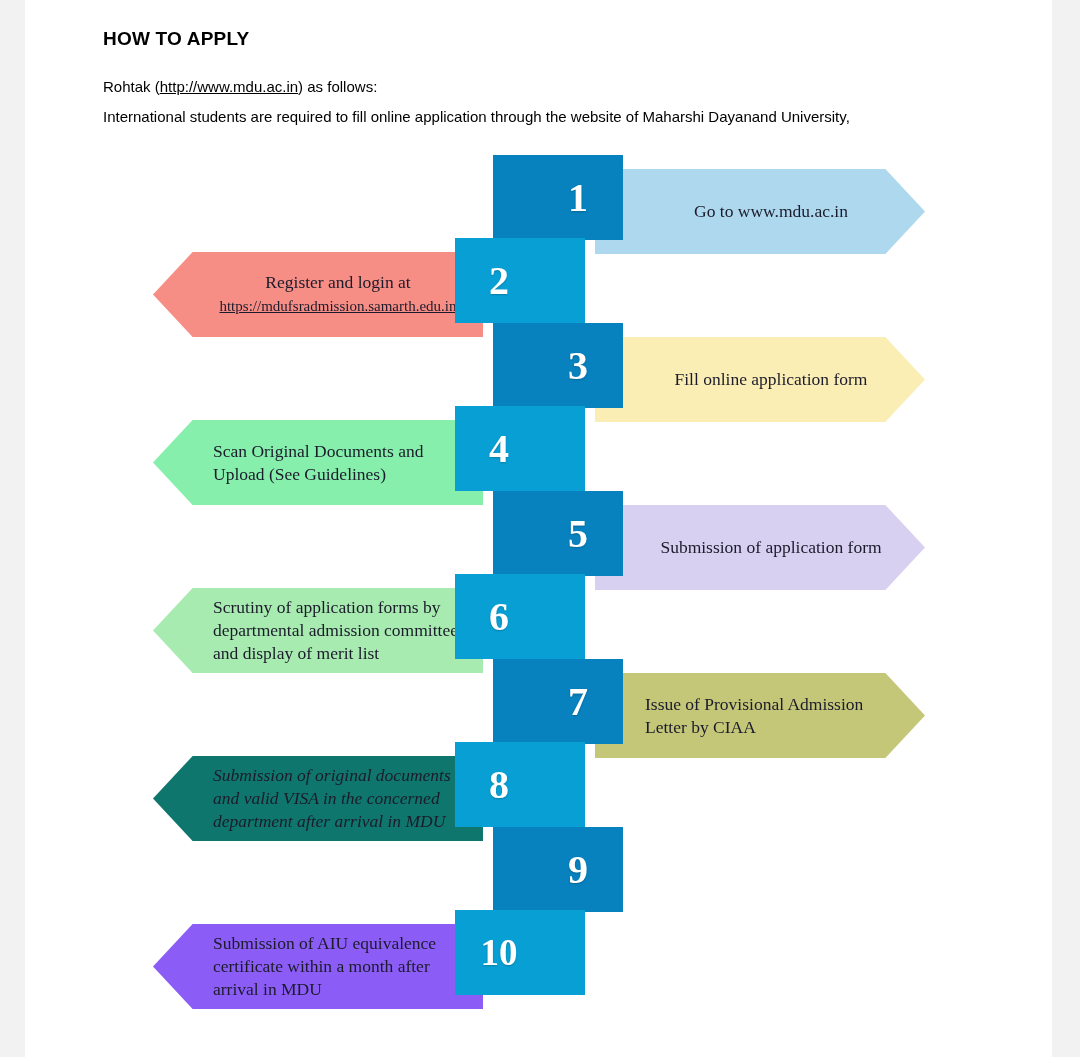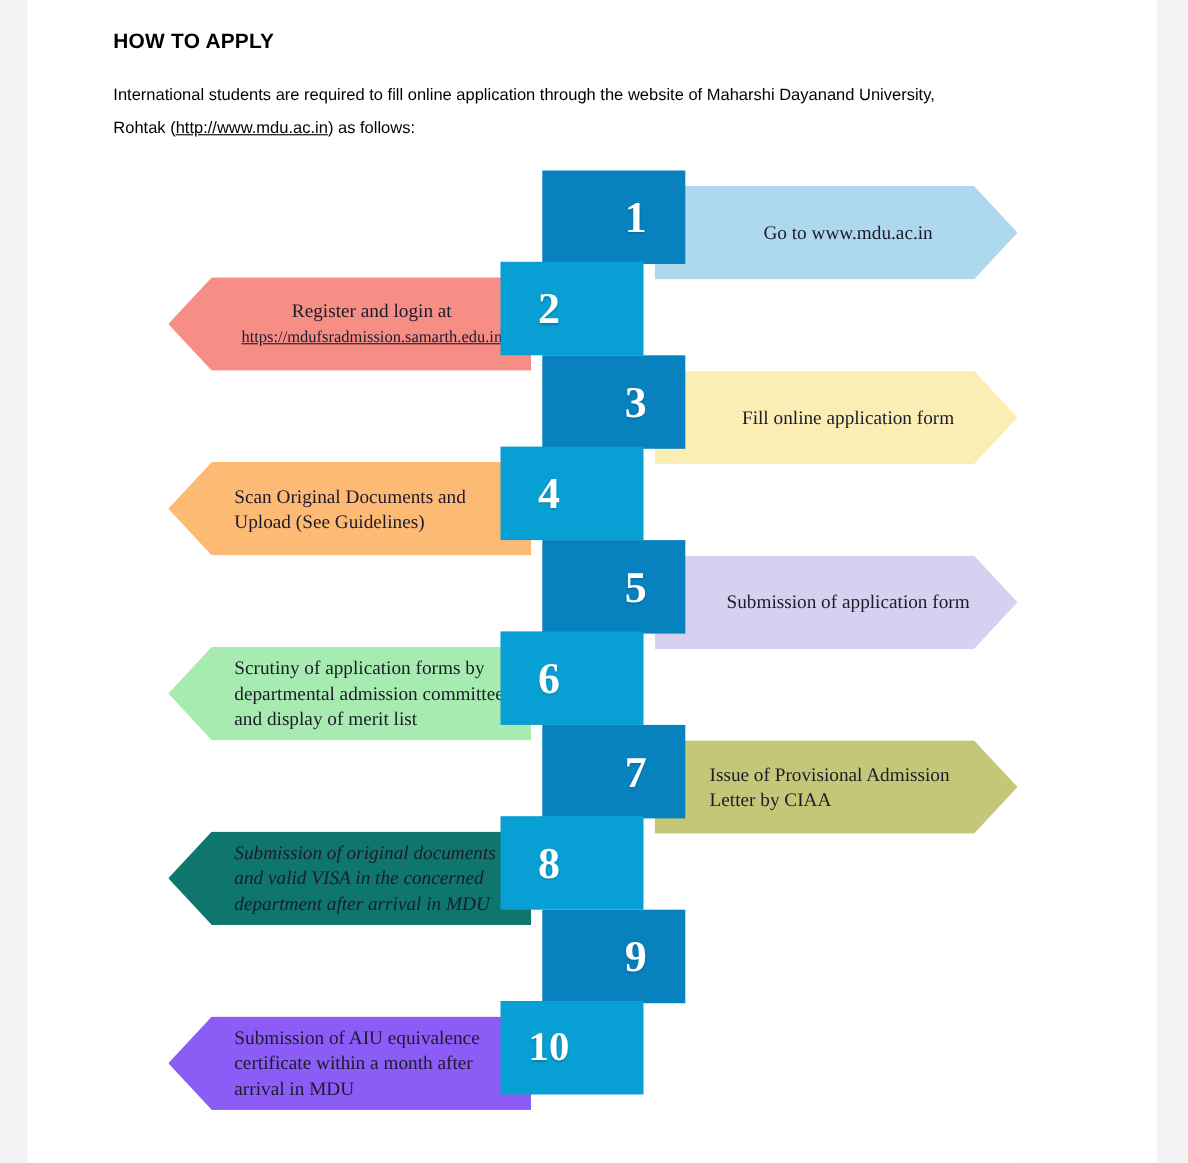--- a/index.html
+++ b/index.html
@@ -150,22 +150,22 @@
 
   #row10 .num { font-size: 37px; }
 </style>
 </head>
 <body>
 
 <div class="page">
 
   <div class="doc-head">
     <h1 class="doc-title">HOW TO APPLY</h1>
+    <p class="doc-para"><span>Rohtak (</span><span class="doc-link">http://www.mdu.ac.in</span><span>) as follows:</span></p>
     <p class="doc-para">International students are required to fill online application through the website of Maharshi Dayanand University,</p>
-    <p class="doc-para"><span>Rohtak (</span><span class="doc-link">http://www.mdu.ac.in</span><span>) as follows:</span></p>
   </div>
 
   <div class="flow">
 
     <div class="row odd" id="row1">
       <div class="arrow" style="background:#ADD8EE;">
         <span class="arrow-text center">Go to  www.mdu.ac.in</span>
       </div>
       <div class="num">1</div>
     </div>
@@ -178,21 +178,21 @@
     </div>
 
     <div class="row odd" id="row3">
       <div class="arrow" style="background:#FBEEB5;">
         <span class="arrow-text center">Fill online application form</span>
       </div>
       <div class="num">3</div>
     </div>
 
     <div class="row even" id="row4">
-      <div class="arrow" style="background:#fdba74;">
+      <div class="arrow" style="background:#86efac;">
         <span class="arrow-text">Scan Original Documents and Upload (See Guidelines)</span>
       </div>
       <div class="num">4</div>
     </div>
 
     <div class="row odd" id="row5">
       <div class="arrow" style="background:#D8D0F0;">
         <span class="arrow-text center">Submission of application form</span>
       </div>
       <div class="num">5</div>

